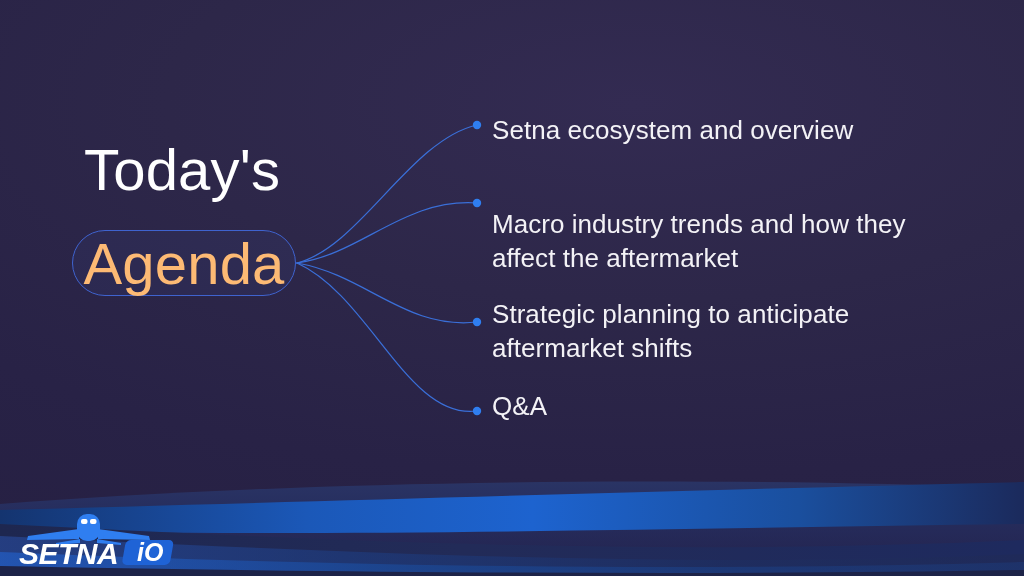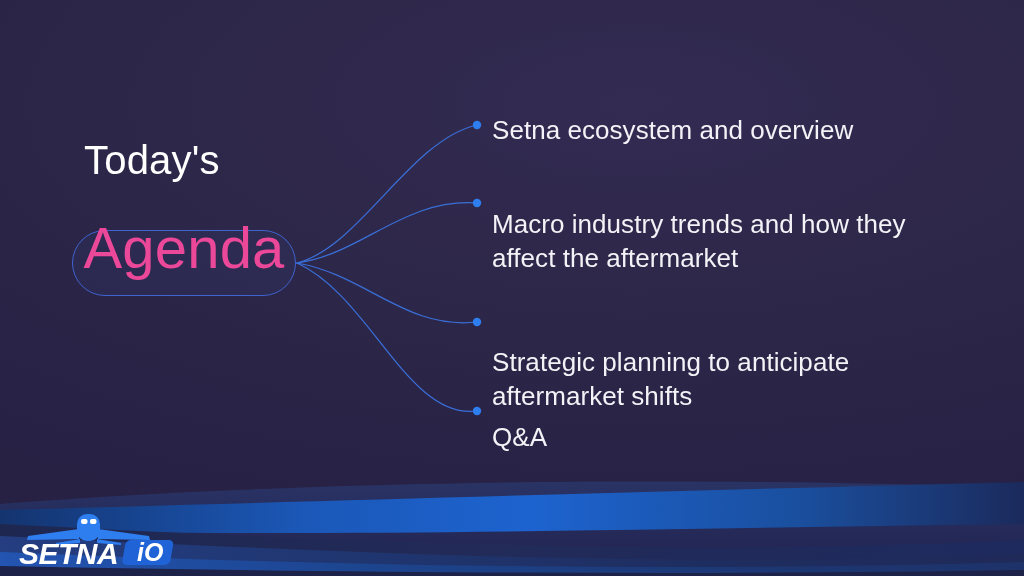--- a/index.html
+++ b/index.html
@@ -33,48 +33,48 @@
   }
   
   .title-wrap {
     position: absolute;
     left: 72px;
     top: 140px;
     width: 240px;
   }
   .title-line1 {
     color: #ffffff;
-    font-size: 40px;
+    font-size: 58px;
     font-weight: 300;
     letter-spacing: 0.2px;
     line-height: 1.02;
     padding-left: 12px;
     white-space: nowrap;
   }
   .pill {
     position: absolute;
     left: 0px;
     top: 90px;
     width: 224px;
     height: 66px;
     border: 1.3px solid #3f63cf;
     border-radius: 34px;
     background: rgba(74, 104, 200, 0.085);
     box-sizing: border-box;
   }
   .title-line2 {
     position: absolute;
     left: 0;
-    top: 75px;
+    top: 91px;
     width: 224px;
     height: 64px;
     display: flex;
     align-items: center;
     justify-content: center;
-    color: #ec4899;
+    color: #fdba74;
     font-size: 58px;
     font-weight: 300;
     letter-spacing: 0.2px;
     white-space: nowrap;
   }
   
   .connectors {
     position: absolute;
     left: 0;
     top: 0;
@@ -94,22 +94,22 @@
     position: absolute;
     color: #f3f2f6;
     font-size: 26px;
     font-weight: 400;
     line-height: 1.32;
     letter-spacing: 0.05px;
     width: 460px;
   }
   .b0 { top: 113px; }
   .b1 { top: 187px; margin-top: 20px; }
-  .b2 { top: 297px; margin-top: 48px; }
-  .b3 { top: 420px; }
+  .b2 { top: 297px; }
+  .b3 { top: 389px; }
   
   .logo {
     position: absolute;
     left: 16px;
     bottom: 8px;
     width: 172px;
     height: 62px;
   }
 </style>
 </head>

